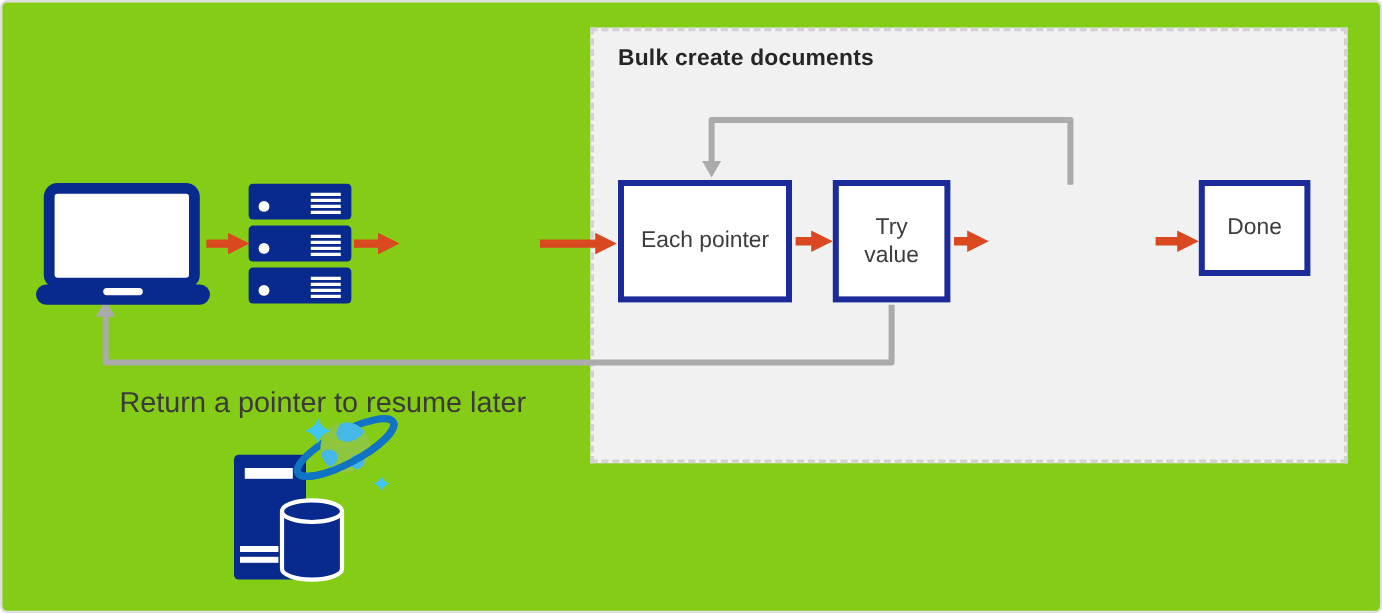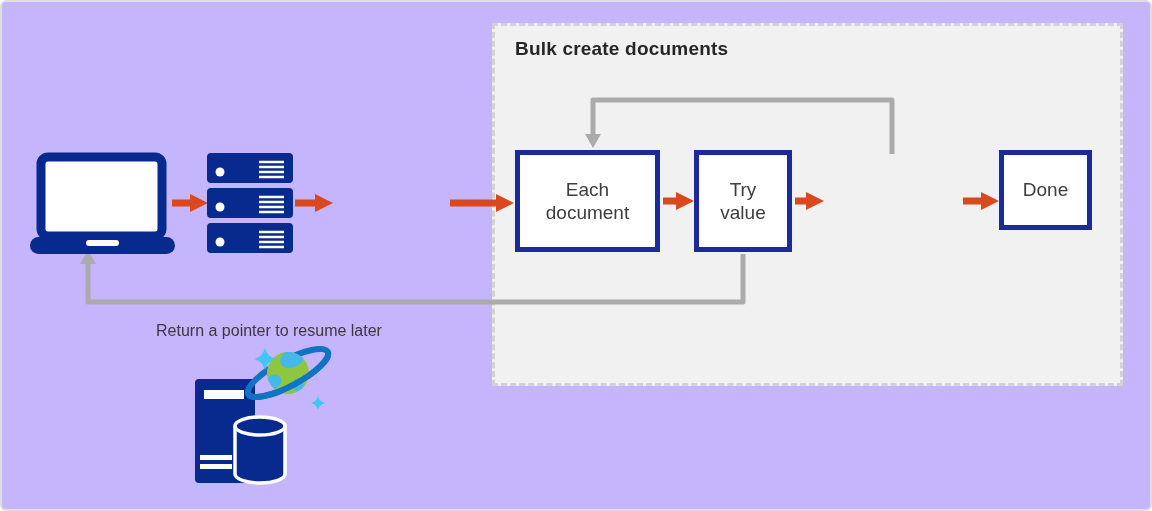--- a/index.html
+++ b/index.html
@@ -1,18 +1,18 @@
 <!DOCTYPE html>
 <html><head>
 <meta charset="utf-8">
 <style>
   html,body{margin:0;padding:0;background:#fff;font-family:"Liberation Sans",sans-serif;}
   .canvas{
     position:relative;width:1152px;height:511px;box-sizing:border-box;
-    background:#c4b5fd;border:2px solid #dfdfdf;border-radius:6px;overflow:hidden;
+    background:#84cc16;border:2px solid #dfdfdf;border-radius:6px;overflow:hidden;
   }
   
   .panel{
     position:absolute;left:490px;top:21px;width:631px;height:363px;box-sizing:border-box;
     background:#f1f1f1;border:3px dashed #d2d2d2;z-index:1;
   }
   .panel-title{
     position:absolute;left:20px;top:12px;
     font-size:19px;font-weight:700;color:#262626;letter-spacing:.2px;
   }
@@ -41,21 +41,21 @@
     justify-content:flex-end;gap:4px;padding-right:7px;
   }
   .js-dot{width:4.5px;height:4.5px;border-radius:50%;background:#fff;}
   .js-label{
     height:62px;display:flex;align-items:center;justify-content:center;
     font-size:34px;font-weight:700;color:#2d74b8;letter-spacing:1px;
   }
   
   .return-note{
     position:absolute;left:57px;top:320px;width:420px;text-align:center;z-index:3;
-    font-size:16px;color:#3a3a3a;
+    font-size:24px;color:#3a3a3a;
   }
 </style>
 </head>
 <body>
 
 <div class="canvas">
 
   <div class="panel">
     <div class="panel-title">Bulk create documents</div>
   </div>
@@ -116,21 +116,21 @@
         <line x1="52" y1="79" x2="77" y2="79"></line>
           <line x1="52" y1="84" x2="77" y2="84"></line>
         <line x1="52" y1="89" x2="77" y2="89"></line>
           <line x1="52" y1="94" x2="77" y2="94"></line>
       </g>
     </g>
   </svg>
 
 
   <div class="flow-box" id="box-each">
-    <span>Each document</span>
+    <span>Each pointer</span>
   </div>
   <div class="flow-box" id="box-try">
     <span>Try value</span>
   </div>
   <div class="flow-box" id="box-done">
     <span>Done</span>
   </div>
 
   <div class="return-note">Return a pointer to resume later</div>
 

